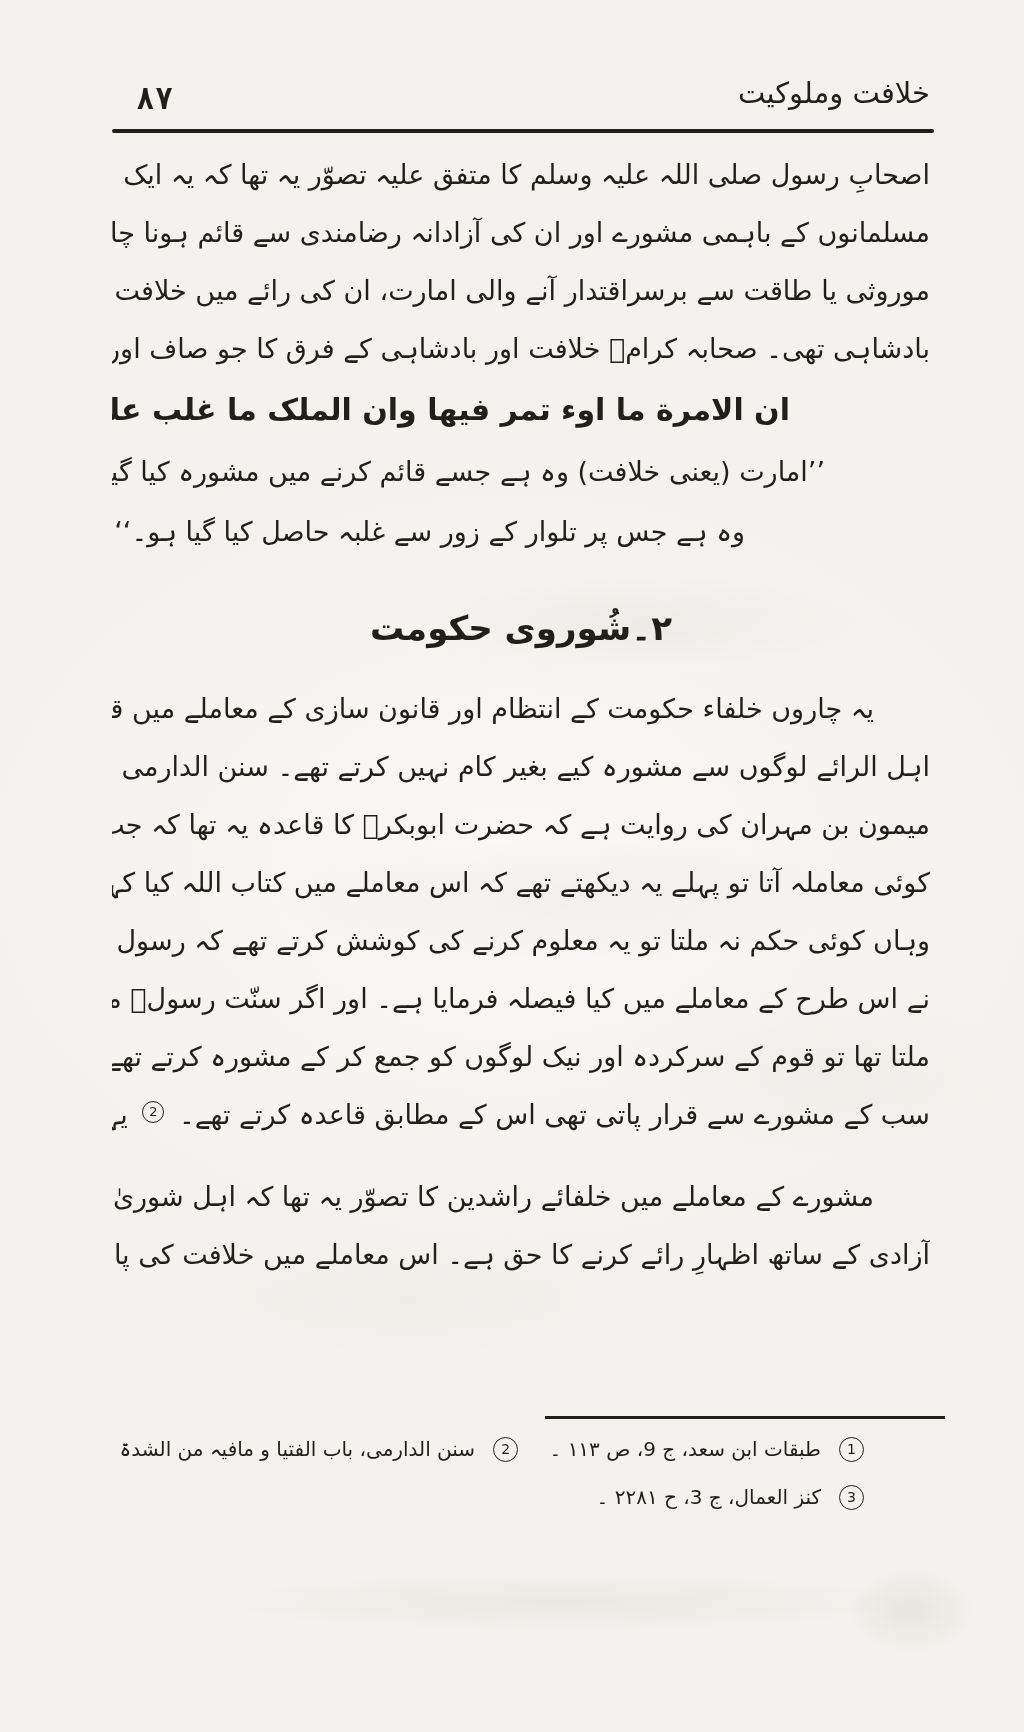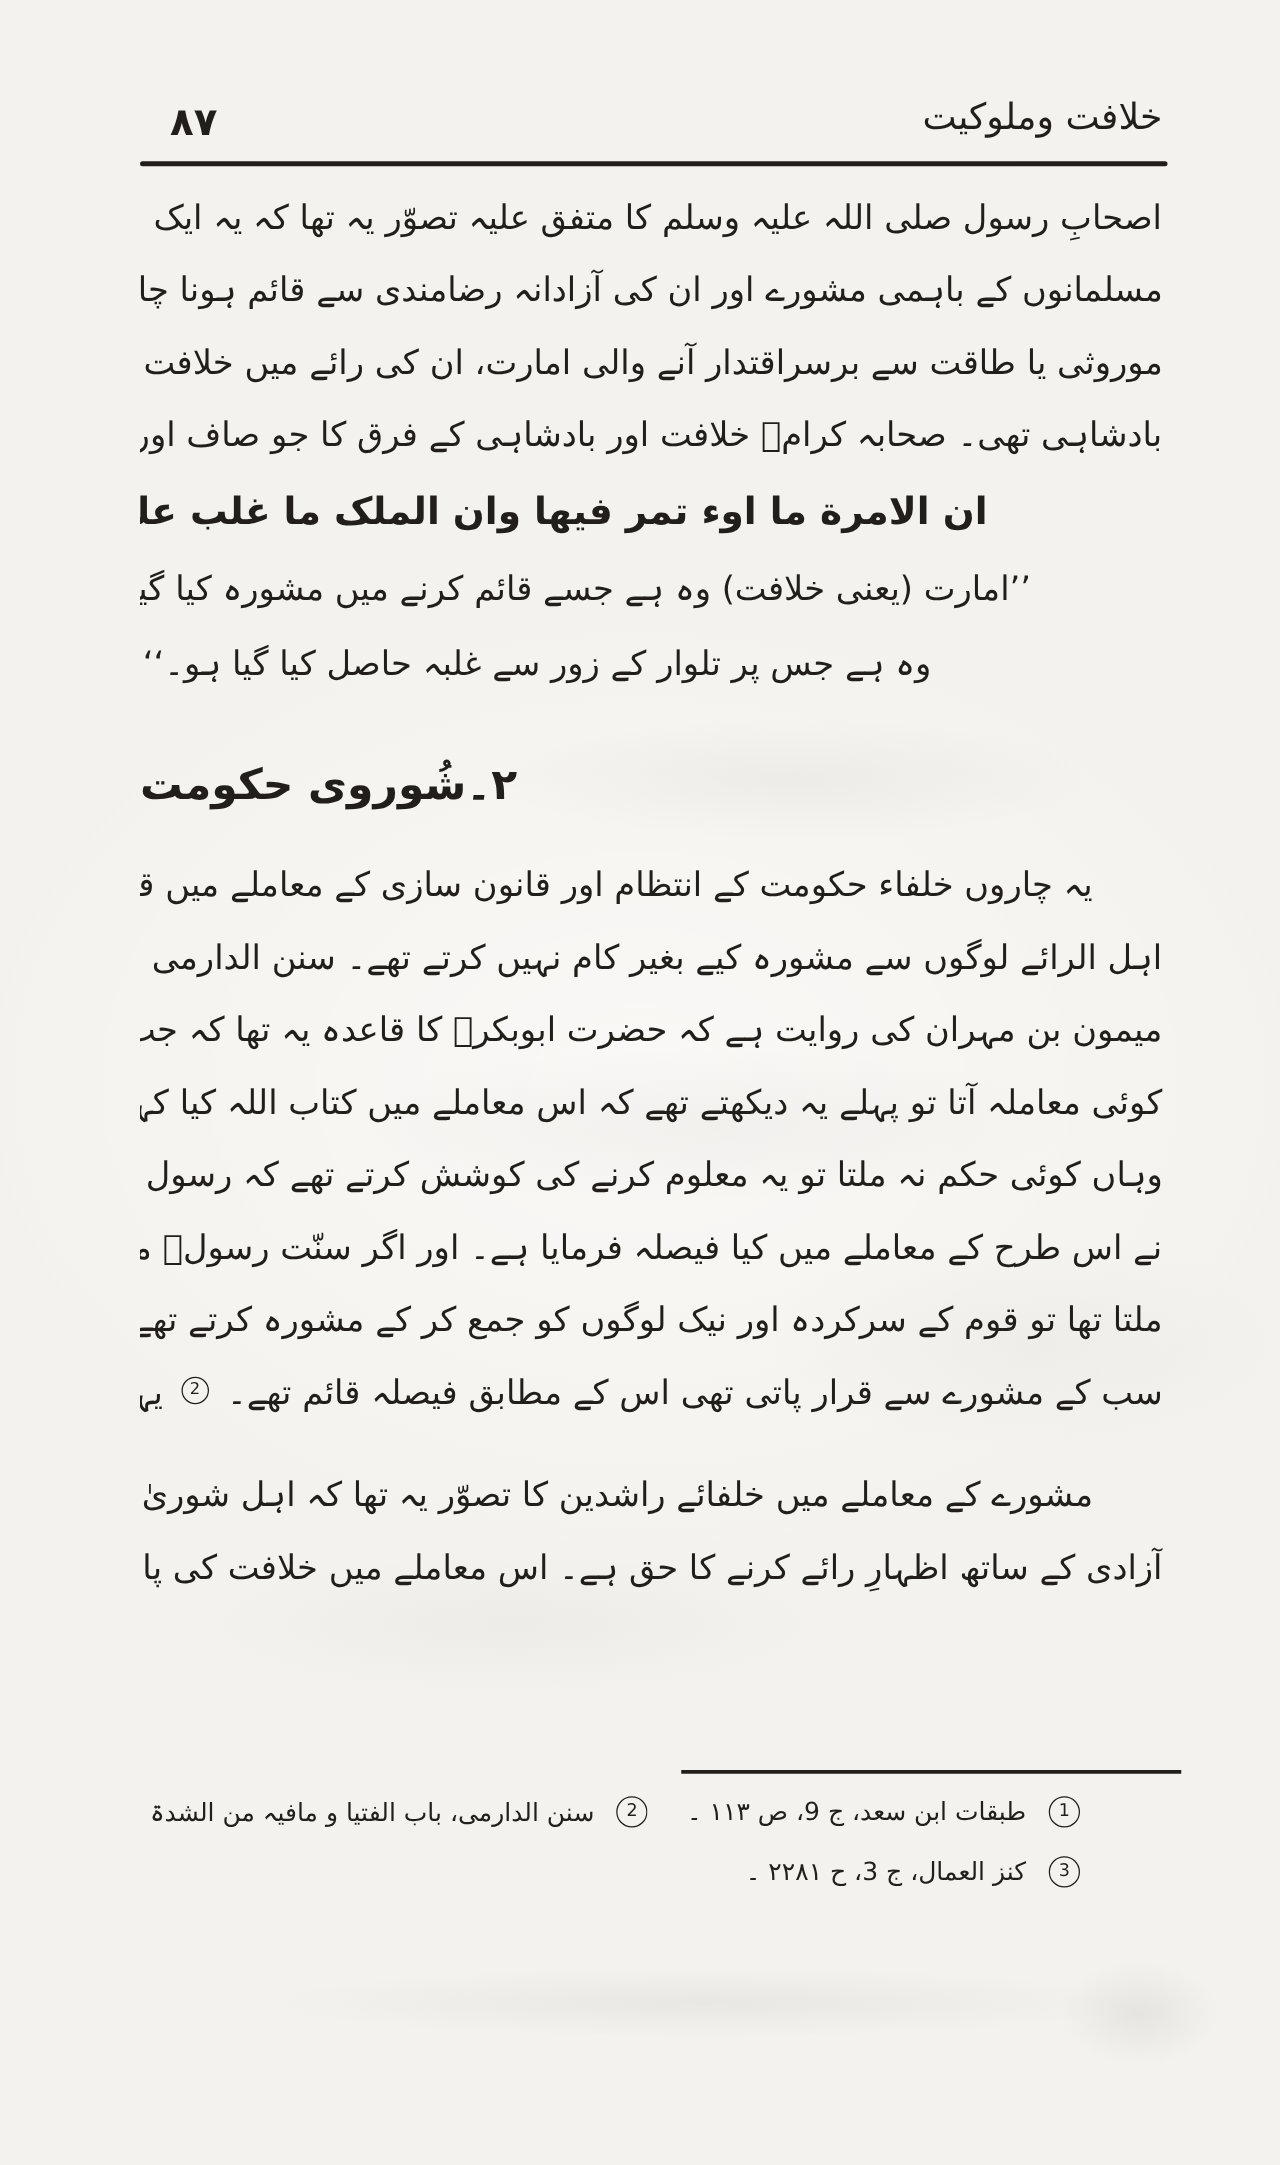--- a/index.html
+++ b/index.html
@@ -23,20 +23,21 @@
     overflow:hidden;
     direction:rtl;
     font-family:"DejaVu Sans", sans-serif;
     color:var(--ink);
   }
   
   .pagenum{
     position:absolute;left:136px;top:80px;
     font-size:31px;font-weight:bold;
     direction:rtl;
+    font-family:Liberation Mono, monospace;
   }
   .booktitle{
     position:absolute;right:94px;top:76px;
     font-size:29px;font-weight:normal;
   }
   .headrule{
     position:absolute;left:112px;right:90px;top:129px;
     height:4px;background:var(--ink);
     border-radius:2px;
   }
@@ -58,21 +59,21 @@
     padding-left:0;padding-right:140px;
   }
   .line.trans1{height:60px;line-height:60px;padding-right:105px;}
   .line.trans2{height:60px;line-height:60px;padding-right:185px;}
   .line.indent{padding-right:56px;}
   .line.short-center{padding-right:80px;}
   .secheading{
     margin:30px 0 16px 0;
     height:72px;line-height:72px;
     font-size:34px;font-weight:bold;
-    text-align:left;
+    text-align:center;
     white-space:nowrap;overflow:hidden;
   }
   .para-gap{margin-top:24px;}
   .ref{
     display:inline-block;
     width:22px;height:22px;line-height:20px;
     border:1.6px solid var(--ink);
     border-radius:50%;
     font-size:13px;font-weight:normal;
     text-align:center;
@@ -136,21 +137,21 @@
     <h2 class="secheading">۲۔شُوروی حکومت</h2>
 
     <div class="line indent">یہ چاروں خلفاء حکومت کے انتظام اور قانون سازی کے معاملے میں قوم کے</div>
     <div class="line">اہل الرائے لوگوں سے مشورہ کیے بغیر کام نہیں کرتے تھے۔ سنن الدارمی میں حضرت</div>
     <div class="line">میمون بن مہران کی روایت ہے کہ حضرت ابوبکرؓ کا قاعدہ یہ تھا کہ جب ان کے پاس</div>
     <div class="line">کوئی معاملہ آتا تو پہلے یہ دیکھتے تھے کہ اس معاملے میں کتاب اللہ کیا کہتی ہے۔ اگر</div>
     <div class="line">وہاں کوئی حکم نہ ملتا تو یہ معلوم کرنے کی کوشش کرتے تھے کہ رسول اللہ صلی اللہ علیہ وسلم</div>
     <div class="line">نے اس طرح کے معاملے میں کیا فیصلہ فرمایا ہے۔ اور اگر سنّت رسولؐ میں بھی کوئی حکم نہ</div>
     <div class="line">ملتا تھا تو قوم کے سرکردہ اور نیک لوگوں کو جمع کر کے مشورہ کرتے تھے، پھر جو رائے بھی</div>
     <div class="line">
-      <span>سب کے مشورے سے قرار پاتی تھی اس کے مطابق فیصلہ قائم تھے۔</span>
+      <span>سب کے مشورے سے قرار پاتی تھی اس کے مطابق قاعدہ کرتے تھے۔</span>
       <span class="ref">2</span>
       <span>یہی طرزِعمل</span>
     </div>
 
     <div class="line indent para-gap">مشورے کے معاملے میں خلفائے راشدین کا تصوّر یہ تھا کہ اہل شوریٰ کو پوری</div>
     <div class="line">آزادی کے ساتھ اظہارِ رائے کرنے کا حق ہے۔ اس معاملے میں خلافت کی پالیسی کو</div>
 
   </main>
 
   <div class="fnrule"></div>

